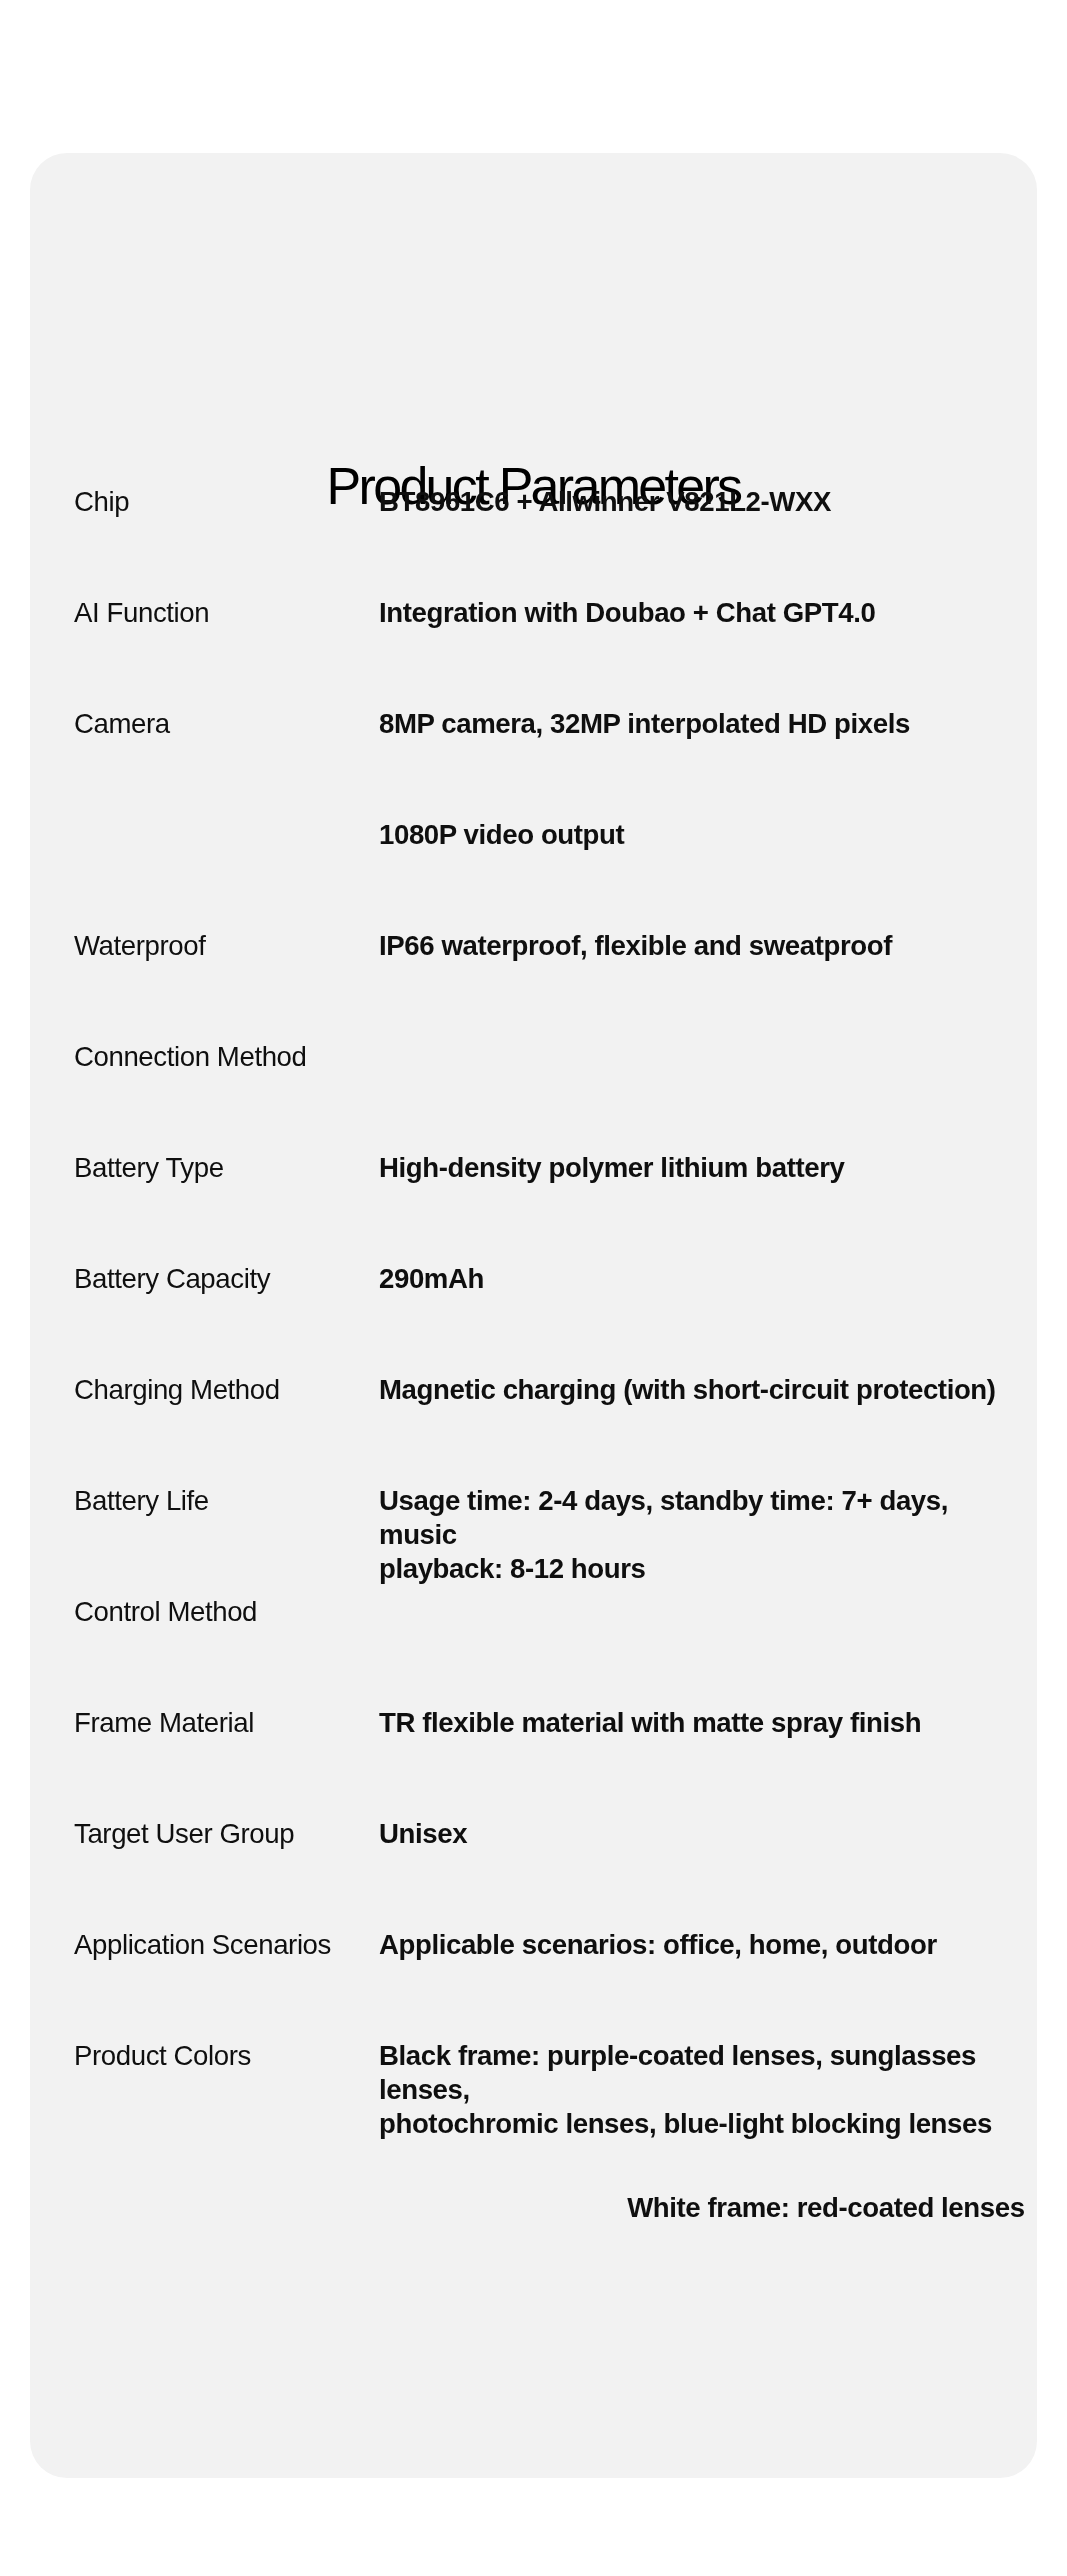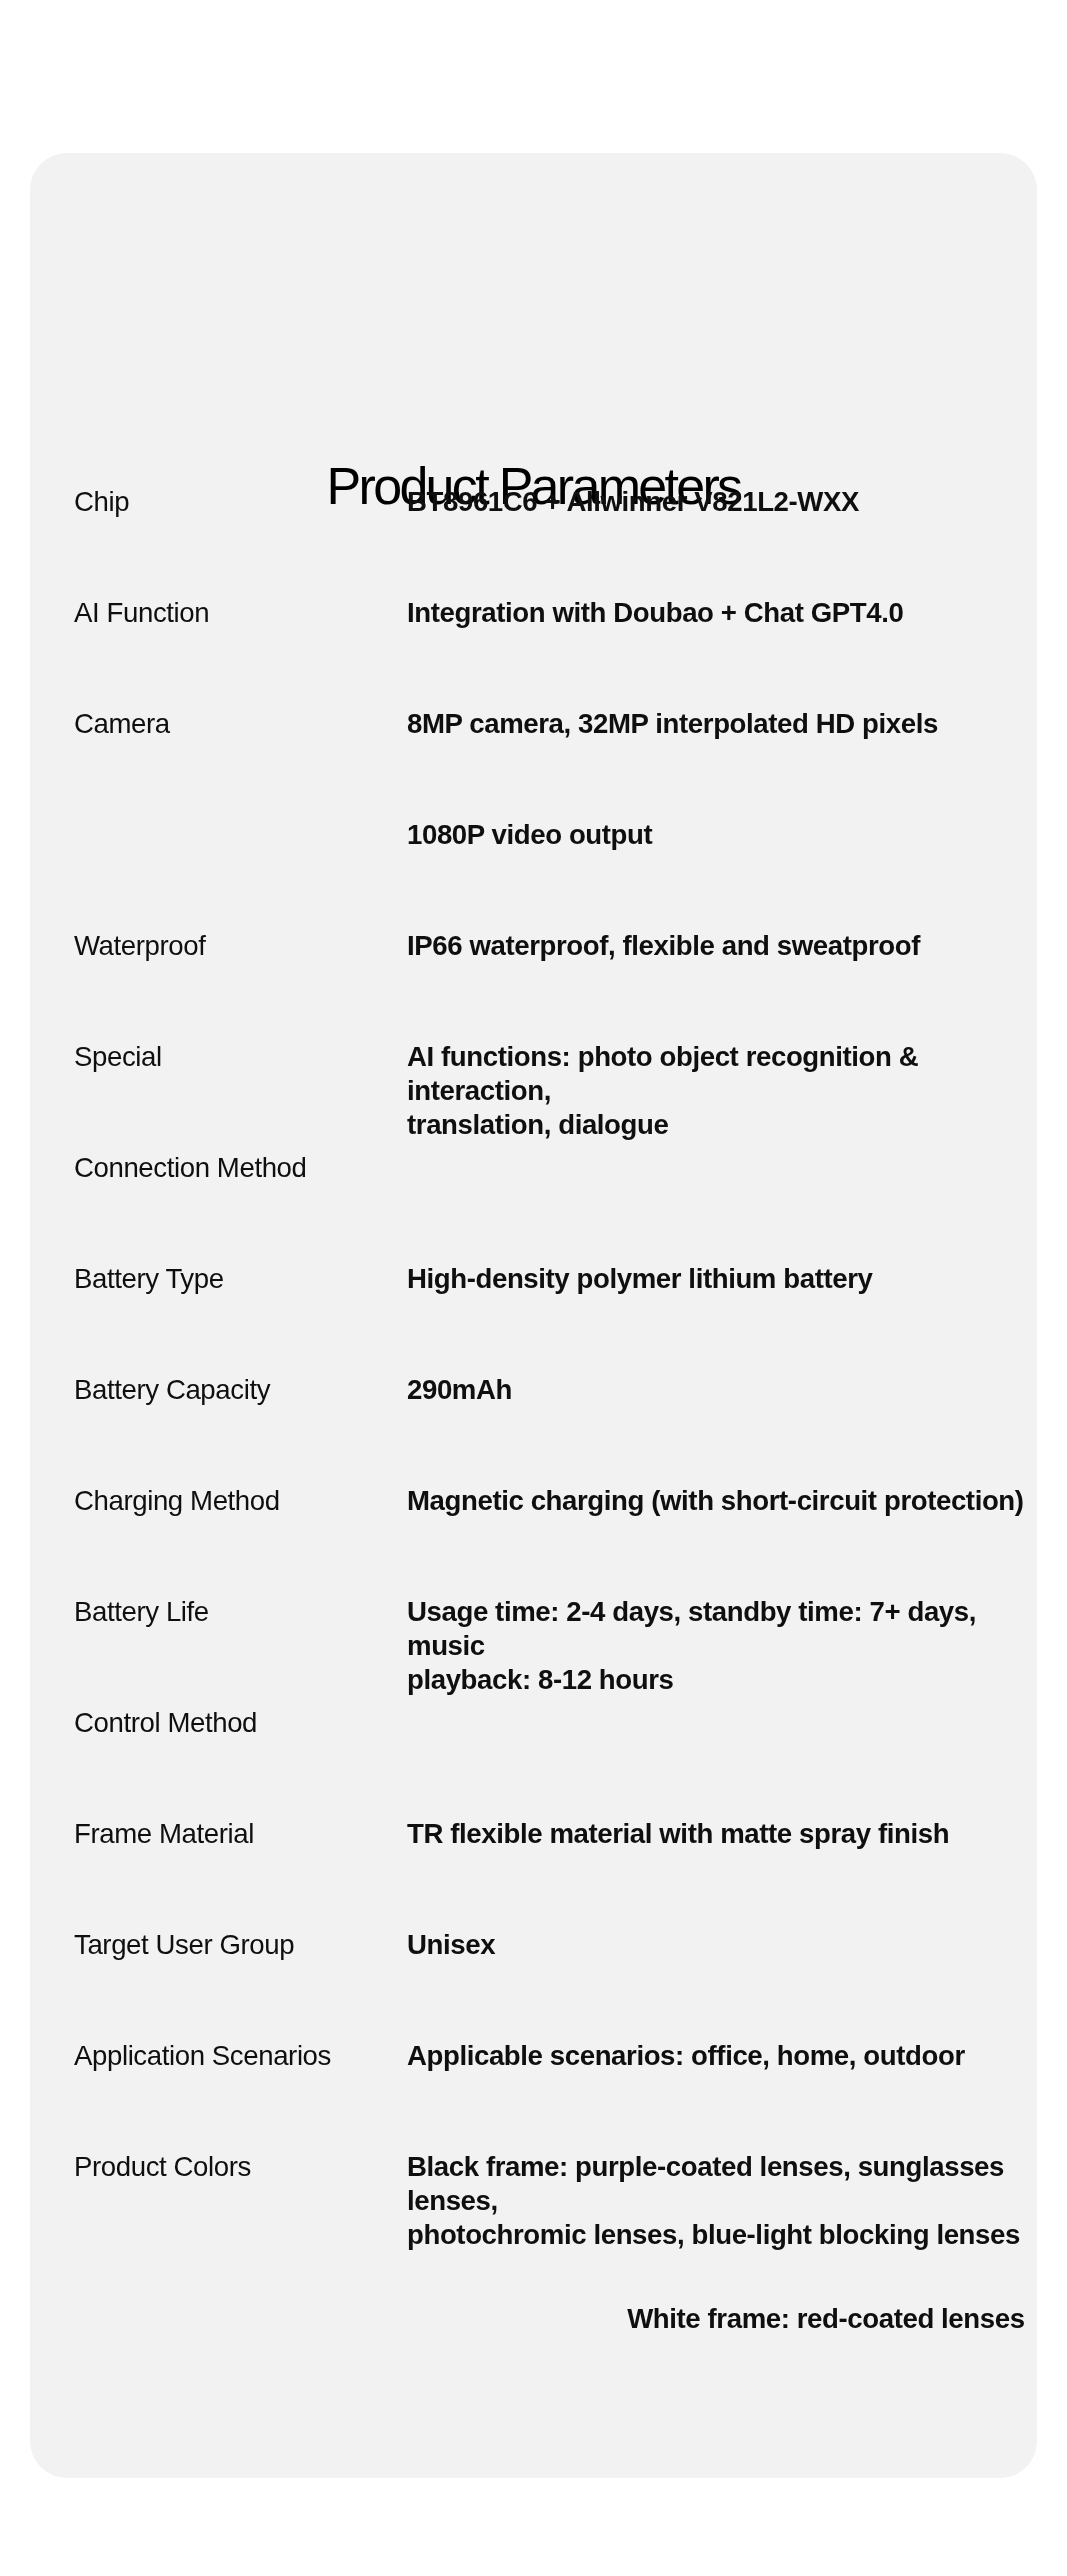--- a/index.html
+++ b/index.html
@@ -39,21 +39,20 @@
     top: 332px;
     left: 0;
     right: 0;
     padding-left: 44px;
     padding-right: 12.4px;
   }
   .spec-row {
     display: flex;
     align-items: flex-start;
     min-height: 111px;
-    gap: 28px;
   }
   .spec-label {
     flex: 0 0 305px;
     width: 305px;
     font-size: 27.6px;
     line-height: 34px;
     letter-spacing: -0.4px;
     padding-right: 9px;
   }
   .spec-value {
@@ -105,27 +104,20 @@
         </div>
   </div>
 
   <div class="spec-row">
     <div class="spec-label">Waterproof</div>
     <div class="spec-value">
           <p class="para">IP66 waterproof, flexible and sweatproof</p>
         </div>
   </div>
 
-  <div class="spec-row">
-    <div class="spec-label">Special</div>
-    <div class="spec-value">
-          <p class="para">AI functions: photo object recognition &amp; interaction,
-translation, dialogue</p>
-        </div>
-  </div>
 
   <div class="spec-row">
     <div class="spec-label">Connection Method</div>
   </div>
 
   <div class="spec-row">
     <div class="spec-label">Battery Type</div>
     <div class="spec-value">
           <p class="para">High-density polymer lithium battery</p>
         </div>

